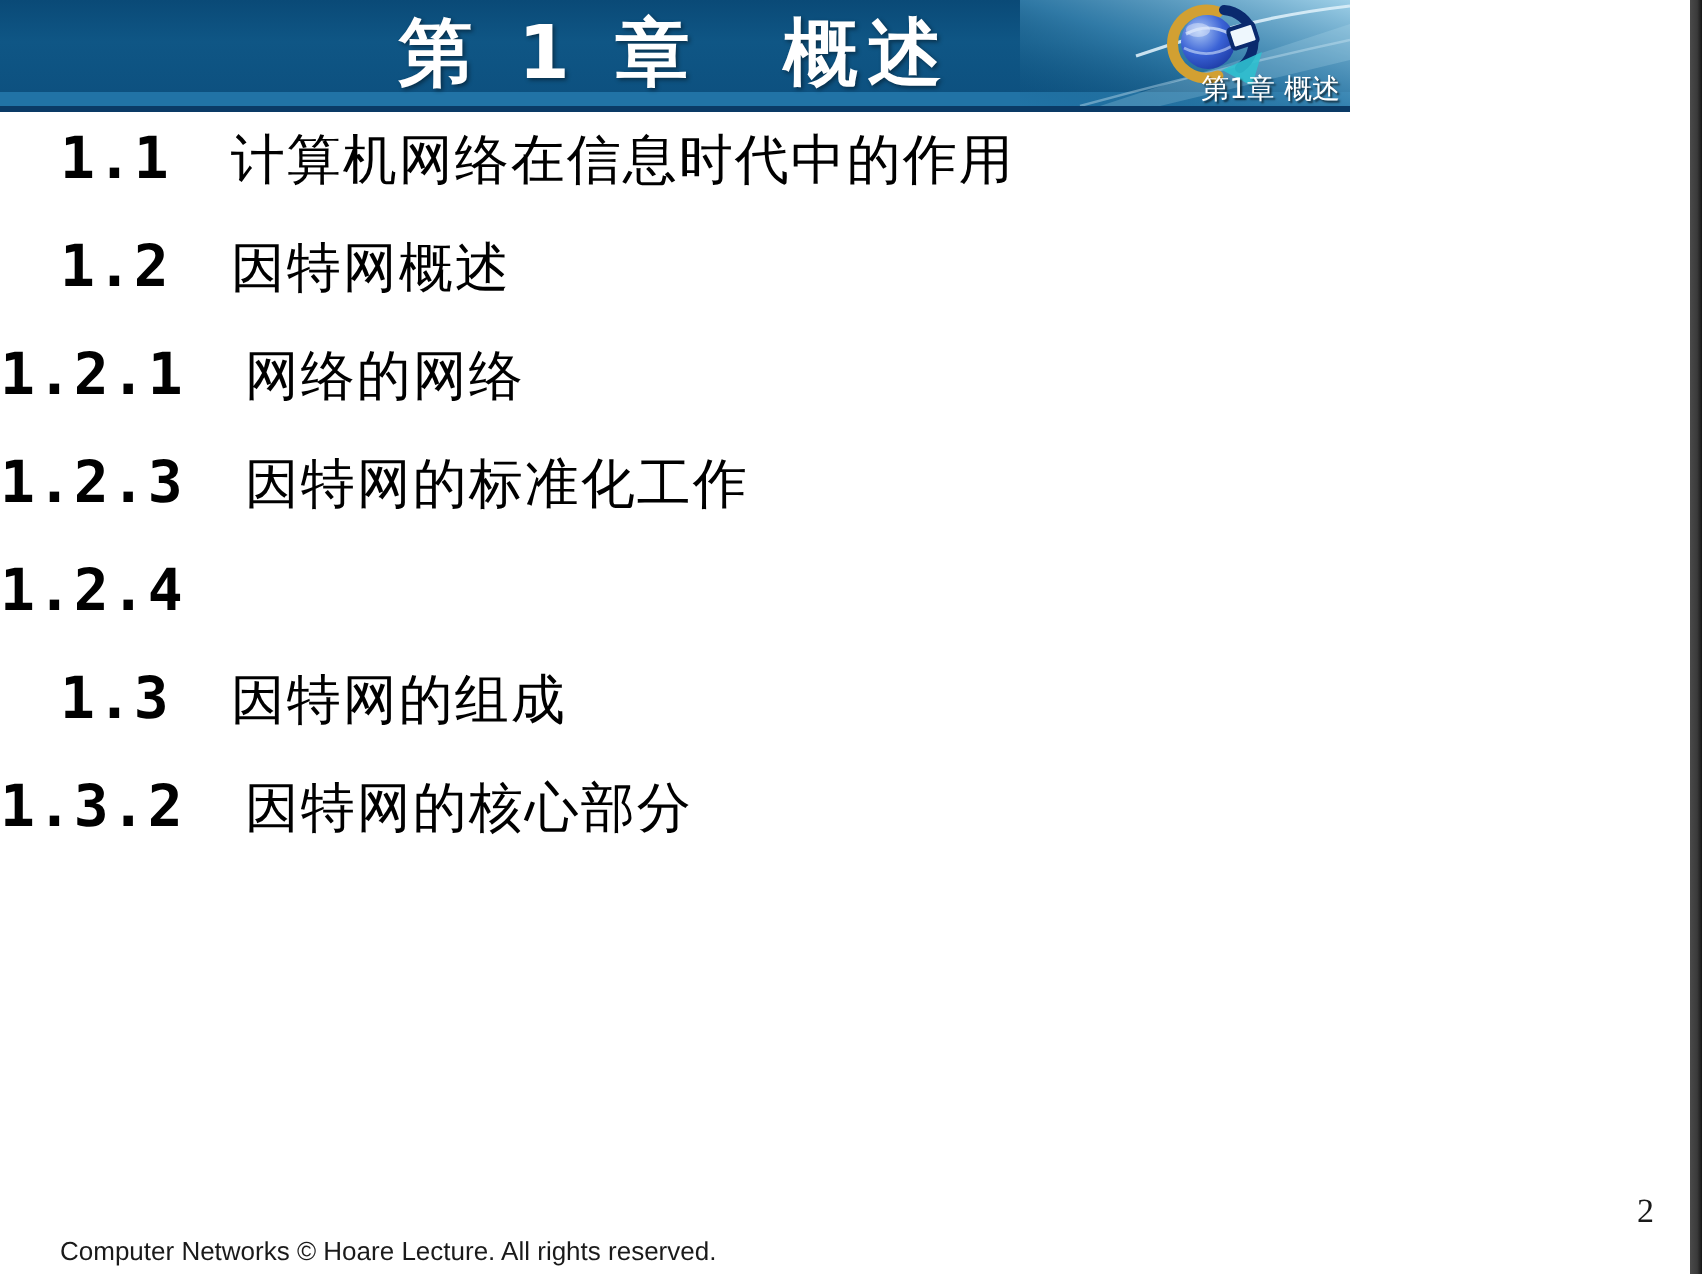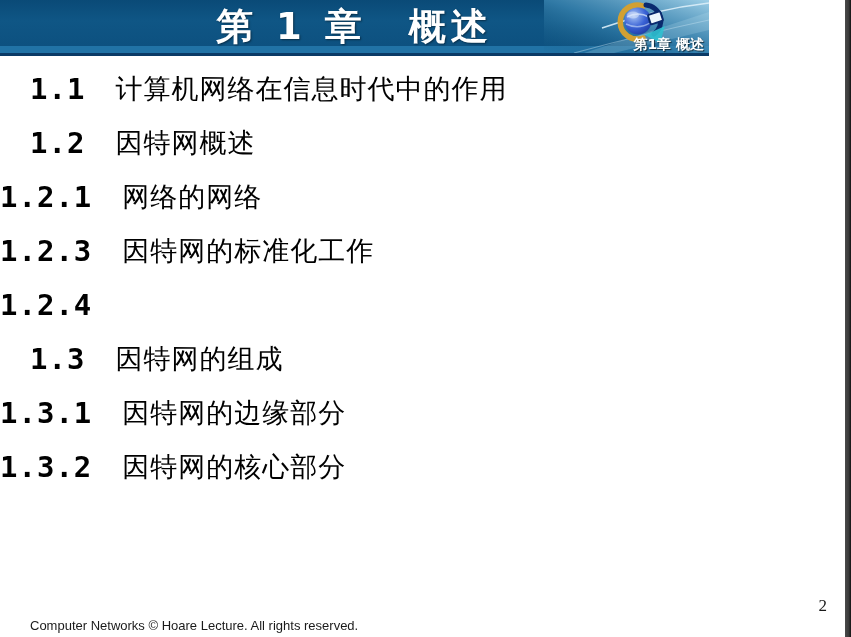--- a/index.html
+++ b/index.html
@@ -10,21 +10,21 @@
   }
   .slide { position:absolute; inset:0; background:#ffffff; }
 
   
   .edge-strip {
     position:absolute; top:0; right:0; width:6px; height:637px;
     background:linear-gradient(90deg,#4a4a4a 0%, #3a3a3a 60%, #141414 100%);
   }
 
   
-  .header { position:absolute; top:0; left:0; width:675px; height:56px;padding-left:34px; }
+  .header { position:absolute; top:0; left:0; width:675px; height:56px; }
   .header-main {
     position:absolute; top:0; left:0; right:0; height:46px;
     background:linear-gradient(180deg,#0a4a77 0%, #0f5685 45%, #0d5180 100%);
   }
   .header-stripe {
     position:absolute; top:46px; left:0; right:0; height:7px;
     background:#2173a6;
   }
   .header-line {
     position:absolute; top:53px; left:0; right:0; height:3px;
@@ -34,29 +34,29 @@
     position:absolute; top:2px; left:0; width:100%; text-align:center;
     color:#ffffff; font-size:37px; font-weight:bold; letter-spacing:5px;
     font-family:"DejaVu Sans", sans-serif;
     text-shadow:1px 1px 2px rgba(0,0,0,0.45);
     white-space:pre;
   }
   .corner-deco { position:absolute; top:0; right:0; width:165px; height:53px; }
   .logo { position:absolute; top:1px; right:36px; width:66px; height:46px; }
   .corner-label {
     position:absolute; top:36px; right:5px;
-    color:#ffffff; font-size:14px; font-weight:bold;
+    color:#ffffff; font-size:14px; font-weight:normal;
     font-family:"DejaVu Sans", sans-serif;
     text-shadow:1px 1px 1px rgba(0,0,0,0.65);
     white-space:pre;
   }
 
   
   .toc { position:absolute; top:62px; left:0; width:840px; }
-  .toc-row { height:54px; display:flex; align-items:center; color:#000000; }
+  .toc-row { height:54px; display:flex; color:#000000; }
   .toc-row.lvl1 { padding-left:30px; }
   .toc-row.lvl2 { }
   .toc-num {
     font-family:"DejaVu Sans Mono", monospace; font-weight:bold;
     font-size:29px; letter-spacing:1px; margin-right:30px;
   }
   .toc-title {
     font-family:"DejaVu Serif", serif; font-size:27px; letter-spacing:1px;
   }
 
@@ -143,24 +143,20 @@
       <span class="toc-title">因特网的标准化工作</span>
     </div>
     <div class="toc-row lvl2">
       <span class="toc-num">1.2.4</span>
     </div>
     <div class="toc-row lvl1">
       <span class="toc-num">1.3</span>
       <span class="toc-title">因特网的组成</span>
     </div>
     <div class="toc-row lvl2">
-      <span class="toc-num">1.3.1</span>
-      <span class="toc-title">因特网的边缘部分</span>
-    </div>
-    <div class="toc-row lvl2">
       <span class="toc-num">1.3.2</span>
       <span class="toc-title">因特网的核心部分</span>
     </div>
   </div>
 
   <div class="footer-copy">Computer Networks © Hoare Lecture. All rights reserved.</div>
   <div class="page-num">2</div>
 
   <div class="edge-strip"></div>
 </div>

